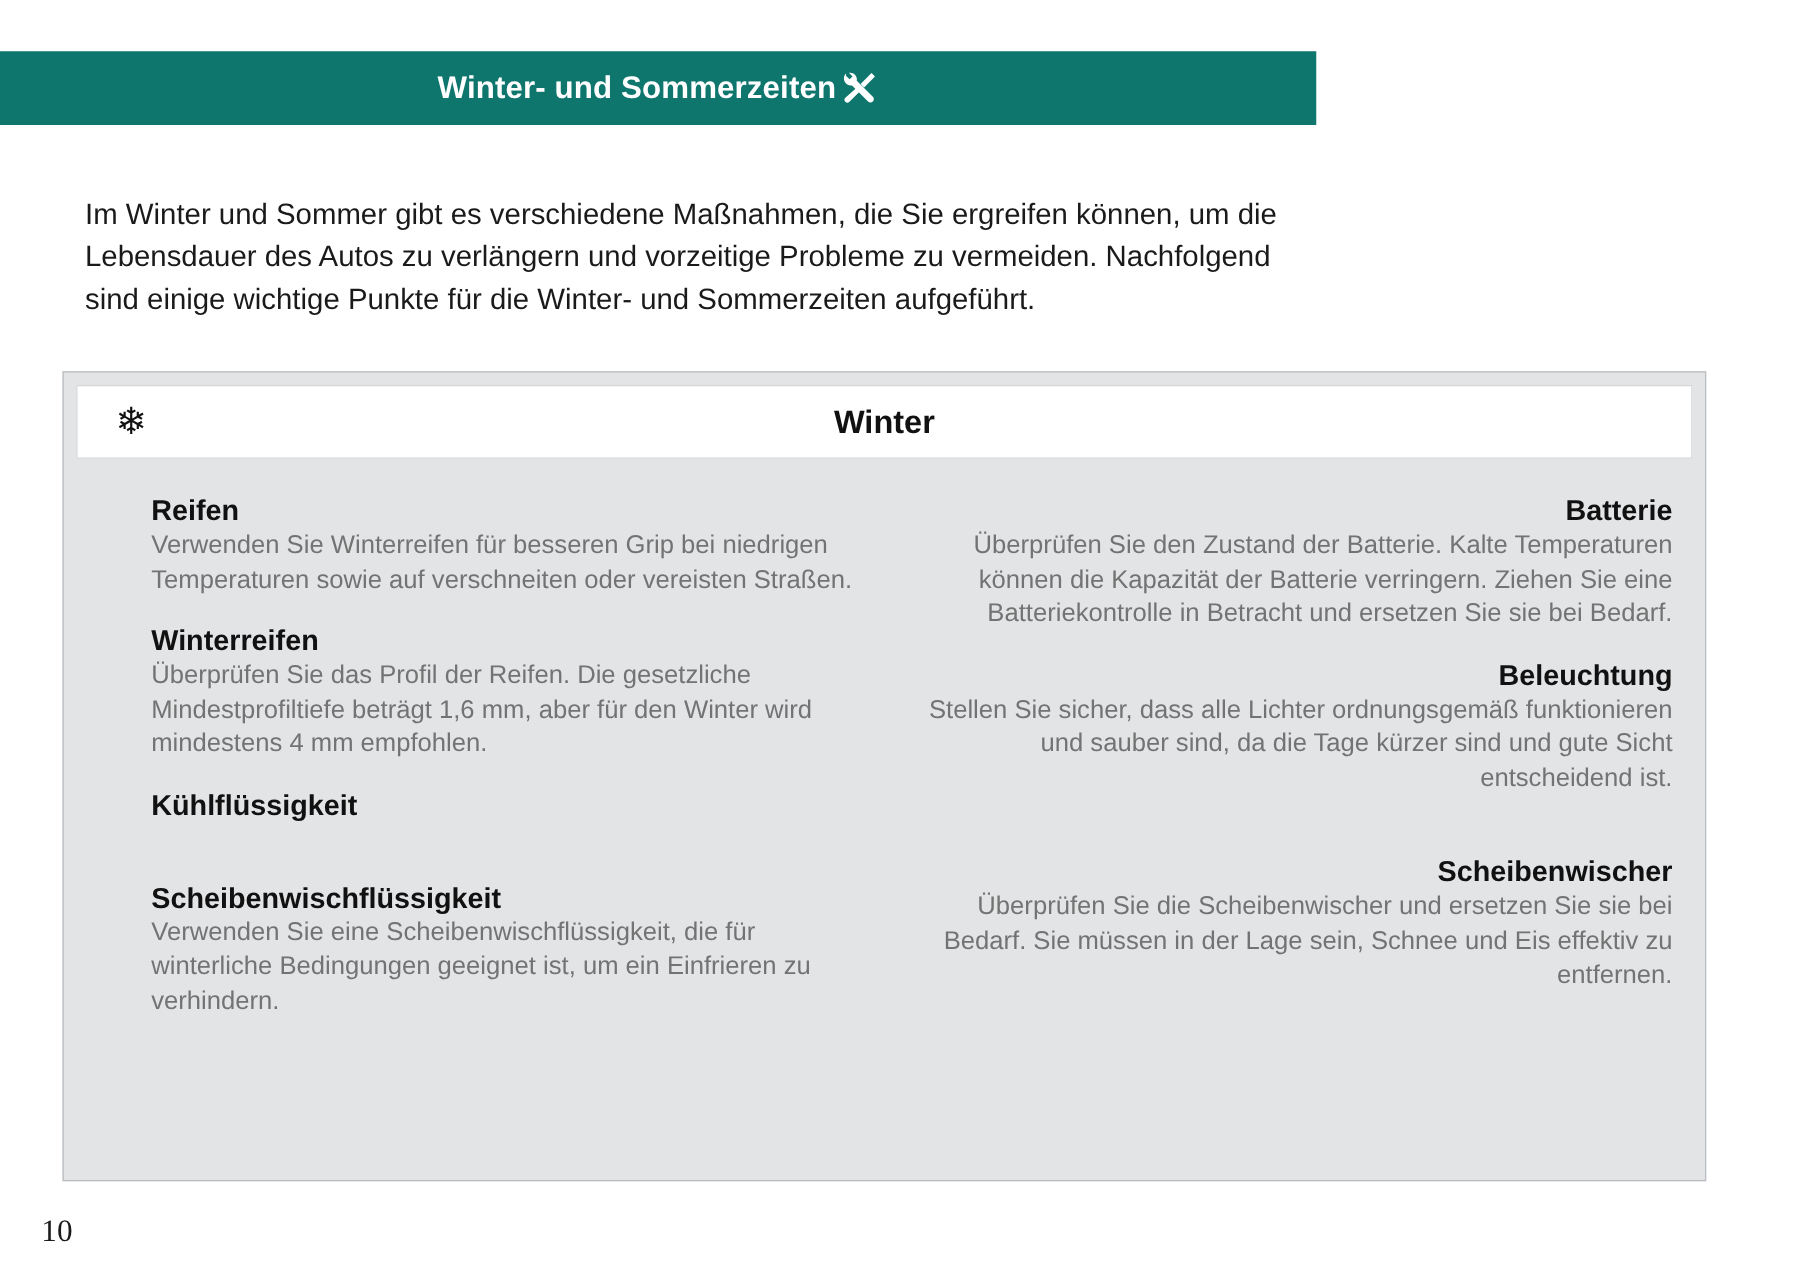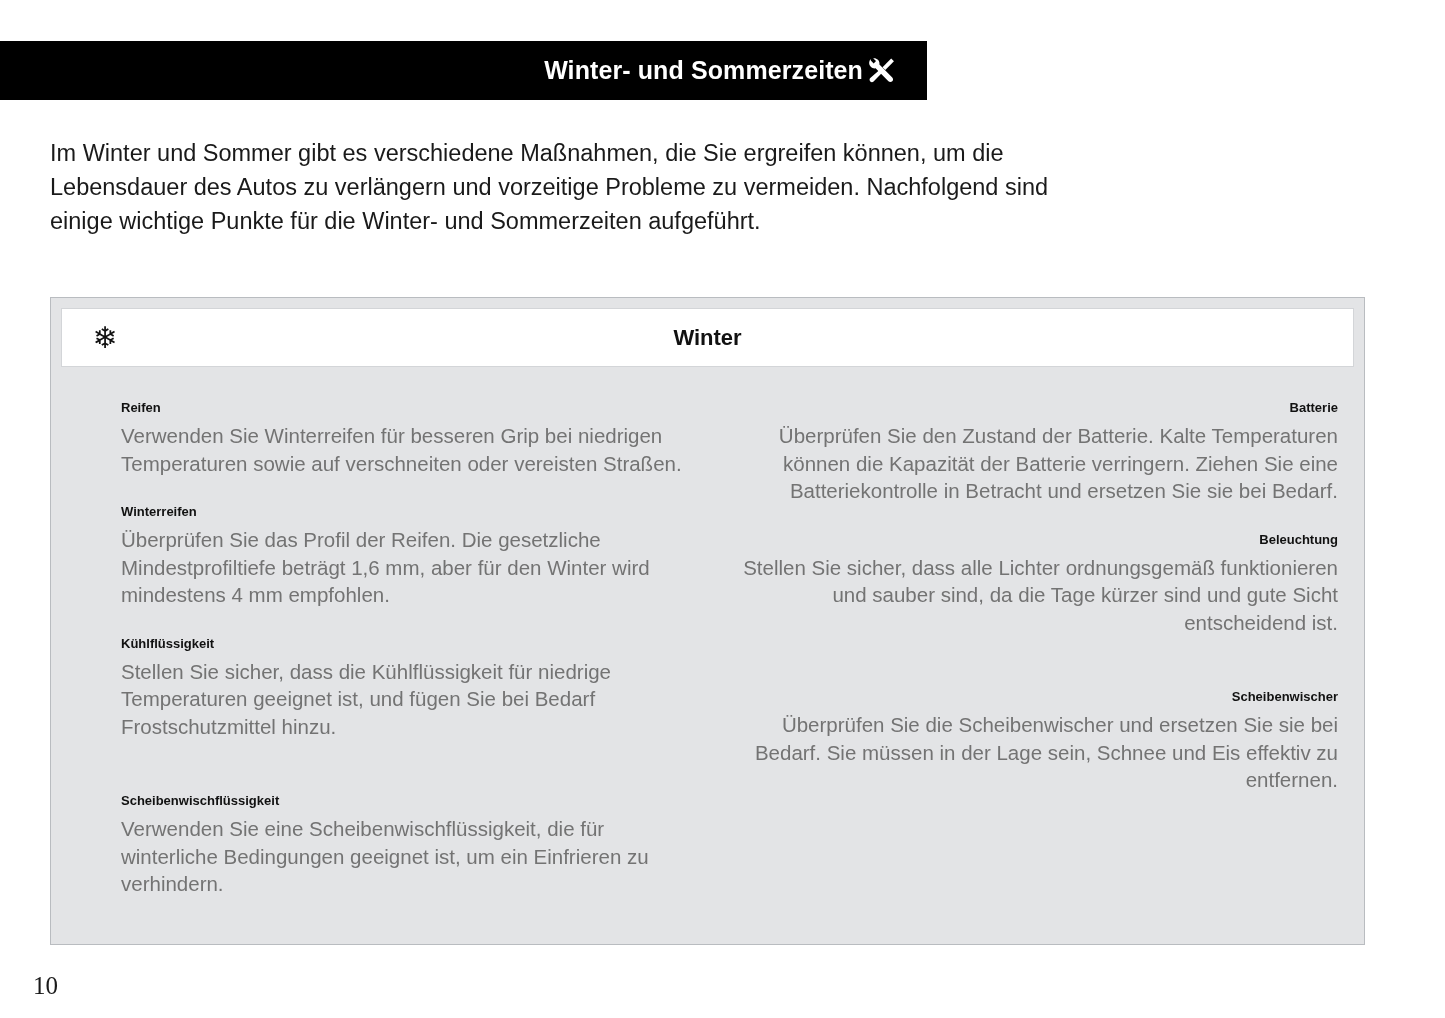--- a/index.html
+++ b/index.html
@@ -14,26 +14,26 @@
     color: #1a1a1a;
     position: relative;
     overflow: hidden;
   }
 
   
   .header-bar {
     position: absolute;
     left: 0;
     top: 41px;
-    width: 927px;
+    width: 1053px;
     height: 59px;
-    background: #000000;
-    display: flex;
-    align-items: center;
-    justify-content: flex-end;
+    background: #0f766e;
+    display: flex;
+    align-items: center;
+    justify-content: center;
     box-sizing: border-box;
     padding: 0 28px 0 30px;
   }
   .header-title {
     color: #ffffff;
     font-size: 25px;
     font-weight: bold;
     letter-spacing: 0.1px;
     white-space: nowrap;
   }
@@ -48,21 +48,21 @@
   
   .intro {
     position: absolute;
     left: 50px;
     top: 136px;
     width: 1000px;
     font-size: 23.5px;
     line-height: 34px;
     color: #1a1a1a;
   }
-  .intro p { margin: 0; }
+  .intro p { margin: 18px; }
 
   
   .season-panel {
     position: absolute;
     left: 50px;
     top: 297px;
     width: 1315px;
     height: 648px;
     background: #e3e4e6;
     border: 1px solid #b9bcc0;
@@ -86,21 +86,21 @@
     justify-content: center;
     font-size: 30px;
     line-height: 1;
     color: #111;
   }
   .season-head-title {
     position: absolute;
     left: 0;
     right: 0;
     text-align: center;
-    font-size: 22px;
+    font-size: 26px;
     font-weight: bold;
     color: #111;
     pointer-events: none;
   }
 
   .season-cols {
     display: flex;
     padding: 28px 0 0 0;
   }
   .season-col {
@@ -112,21 +112,21 @@
   }
   .season-col.right {
     width: 660px;
     padding: 0 26px 0 22px;
     text-align: right;
   }
 
   .entry { margin-bottom: 22px; }
   .entry:last-child { margin-bottom: 0; margin-top: 48px; }
   .entry-title {
-    font-size: 13px;
+    font-size: 23px;
     font-weight: bold;
     color: #111;
     margin-bottom: 1px;
     line-height: 26px;
   }
   .entry-text {
     font-size: 20.5px;
     line-height: 27.5px;
     color: #737373;
   }
@@ -176,21 +176,20 @@
       <div class="entry">
         <div class="entry-title">Reifen</div>
         <div class="entry-text">Verwenden Sie Winterreifen für besseren Grip bei niedrigen Temperaturen sowie auf verschneiten oder vereisten Straßen.</div>
       </div>
       <div class="entry">
         <div class="entry-title">Winterreifen</div>
         <div class="entry-text">Überprüfen Sie das Profil der Reifen. Die gesetzliche Mindestprofiltiefe beträgt 1,6 mm, aber für den Winter wird mindestens 4 mm empfohlen.</div>
       </div>
       <div class="entry">
         <div class="entry-title">Kühlflüssigkeit</div>
-        <div class="entry-text">Stellen Sie sicher, dass die Kühlflüssigkeit für niedrige Temperaturen geeignet ist, und fügen Sie bei Bedarf Frostschutzmittel hinzu.</div>
       </div>
       <div class="entry">
         <div class="entry-title">Scheibenwischflüssigkeit</div>
         <div class="entry-text">Verwenden Sie eine Scheibenwischflüssigkeit, die für winterliche Bedingungen geeignet ist, um ein Einfrieren zu verhindern.</div>
       </div>
     </div>
 
     <div class="season-col right">
       <div class="entry">
         <div class="entry-title">Batterie</div>

